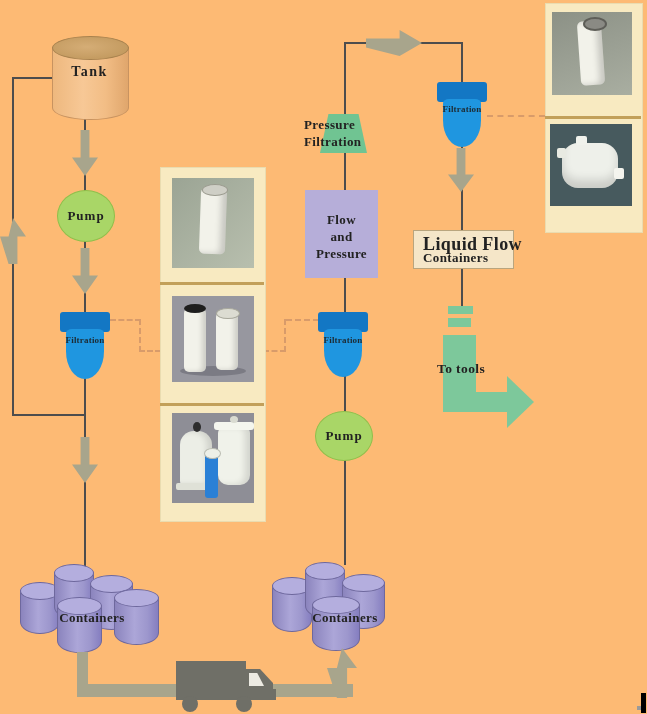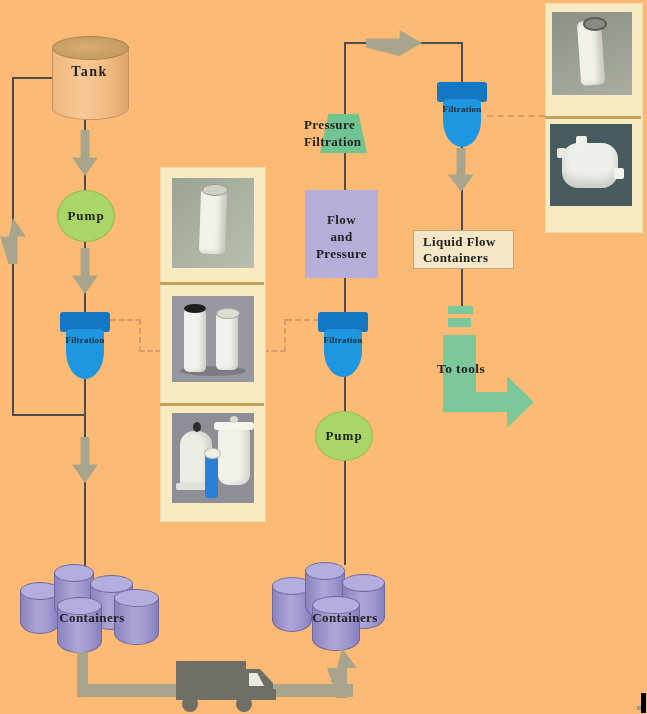--- a/index.html
+++ b/index.html
@@ -145,21 +145,21 @@
     <span class="lbl" style="position:static;font-size:13px;letter-spacing:1px;">Pump</span>
   </div>
 
   <div>
     <div class="filt-cap" style="left:437px;top:82px;width:50px;height:20px;"></div>
     <div class="filt-body" style="left:443px;top:99px;width:38px;height:48px;"></div>
     <div class="lbl ctr filt-lbl" style="left:437px;top:104px;width:50px;">Filtration</div>
   </div>
 
   <div class="abs" style="left:413px;top:230px;width:99px;height:37px;background:var(--lfc-bg,#f5e6c8);border:1px solid var(--lfc-border,#b9a57e);">
-    <div class="lbl" style="left:9px;top:3px;font-size:13px;">Liquid Flow</div>
+    <div class="lbl" style="left:9px;top:3px;font-size:18px;">Liquid Flow</div>
     <div class="lbl" style="left:9px;top:19px;font-size:13px;">Containers</div>
   </div>
 
   <div class="abs green" style="left:448px;top:306px;width:25px;height:8px;"></div>
   <div class="abs green" style="left:448px;top:318px;width:23px;height:9px;"></div>
 
   <div class="abs green" style="left:443px;top:335px;width:33px;height:77px;"></div>
   <div class="abs green" style="left:443px;top:392px;width:65px;height:20px;"></div>
   <div class="abs" style="left:507px;top:376px;width:0;height:0;border-top:26px solid transparent;border-bottom:26px solid transparent;border-left:27px solid var(--green-arrow,#7dc89b);"></div>
   <div class="lbl" style="left:437px;top:361px;font-size:13.5px;">To tools</div>

